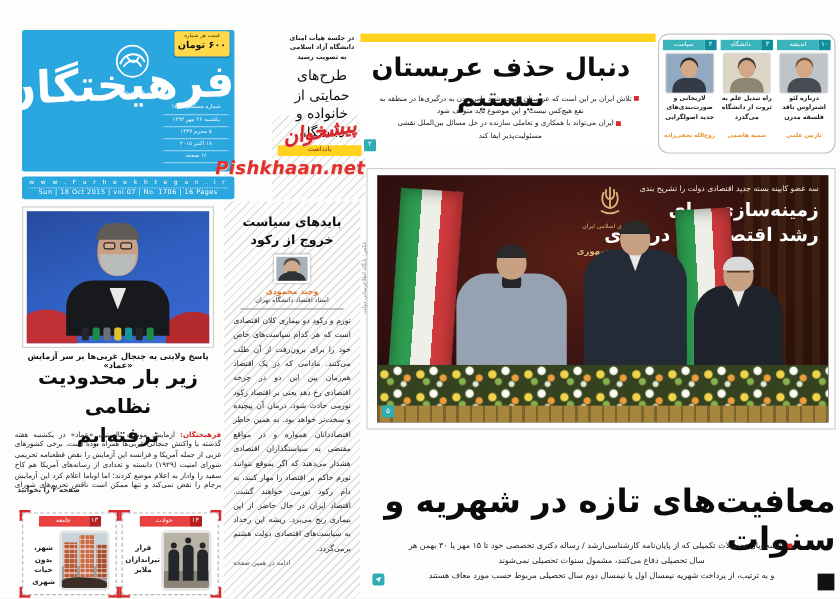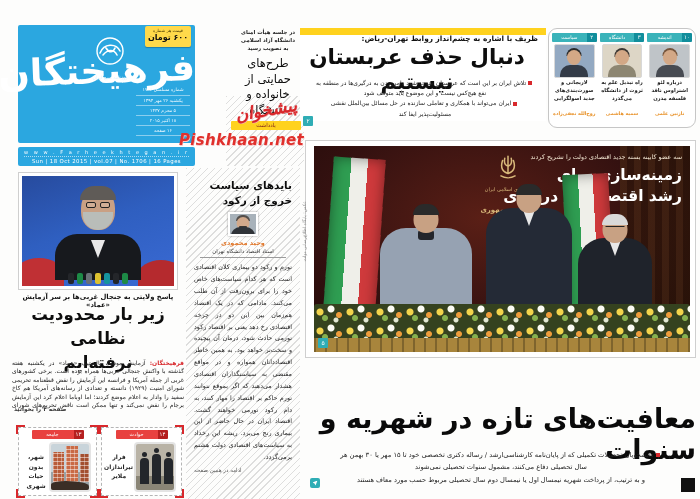--- a/index.html
+++ b/index.html
@@ -103,21 +103,21 @@
   .img-city .b2{left:15px;width:12px;height:36px;background-color:#c96a45;}
   .img-city .b3{left:29px;width:10px;height:28px;background-color:#a34f30;}
   .img-city .fg{position:absolute;left:0;right:0;bottom:0;height:9px;background:#3a2e26;border-radius:40% 60% 0 0;}
   .img-crowd{background:linear-gradient(#b9b3a6 0 70%,#8a8576 70% 100%);position:relative;}
   .img-crowd .f{position:absolute;bottom:6px;width:9px;height:26px;background:#23262b;border-radius:4px 4px 0 0;}
   .img-crowd .f::before{content:"";position:absolute;top:-6px;left:2px;width:5px;height:5px;border-radius:50%;background:#23262b;}
   .img-crowd .f1{left:4px;} .img-crowd .f2{left:16px;height:30px;} .img-crowd .f3{left:28px;}
 
   
   .opcol{position:absolute;left:186px;top:168px;width:114px;height:331px;padding:10px 8px 6px;}
-  .op-title{font-size:10.5px;font-weight:bold;color:#0d0d0d;line-height:1.4;}
+  .op-title{font-size:10.5px;font-weight:bold;color:#0d0d0d;text-align:center;line-height:1.4;}
   .op-photo{position:relative;width:30px;height:24px;margin:5px auto 3px;border:2px solid #fff;box-shadow:0 0 2px rgba(0,0,0,.4);background:#a8b2ba;overflow:hidden;}
   .op-photo .head{position:absolute;left:50%;transform:translateX(-50%);top:3px;width:13px;height:13px;border-radius:50%;background:#d2a98b;}
   .op-photo .hair{position:absolute;left:50%;transform:translateX(-50%);top:1px;width:14px;height:6px;border-radius:7px 7px 0 0;background:#55504c;}
   .op-photo .mus{position:absolute;left:50%;transform:translateX(-50%);top:12px;width:8px;height:2px;background:#3a3632;border-radius:1px;}
   .op-photo .torso{position:absolute;left:50%;transform:translateX(-50%);bottom:-3px;width:24px;height:10px;border-radius:9px 9px 0 0;background:#2f3338;}
   .op-author{font-size:6.5px;font-weight:bold;color:#e0772a;text-align:center;margin-top:1px;}
   .op-role{font-size:5.4px;color:#333;text-align:center;border-bottom:0.5px solid #9b9b9b;padding-bottom:3px;margin:1px 6px 4px;}
   .op-body{font-size:6.4px;color:#1c1c1c;text-align:justify;line-height:1.85;}
   .op-more{font-size:5.5px;color:#555;text-align:left;margin-top:3px;}
 
@@ -232,21 +232,20 @@
           <span class="torso"></span>
         </div>
       <div class="promo-title rtl">درباره لئو اشتراوس ناقد فلسفه مدرن</div>
       <div class="promo-author rtl">نازنین علمی</div>
     </div>
   </div>
 
   <div class="zarif">
     <div class="ybar"></div>
     <div class="zbody hatch"></div>
-    <div class="z-kicker rtl">ظریف با اشاره به چشم‌انداز روابط تهران-ریاض:</div>
     <div class="z-headline rtl">دنبال حذف عربستان نیستیم</div>
     <div class="z-bullets rtl">
       <div><span class="sq"></span><span>تلاش ایران بر این است که عربستان متوجه شود دامن زدن به درگیری‌ها در منطقه به نفع هیچ‌کس نیست و این موضوع باید متوقف شود</span></div>
       <div><span class="sq"></span><span>ایران می‌تواند با همکاری و تعاملی سازنده در حل مسائل بین‌الملل نقشی مسئولیت‌پذیر ایفا کند</span></div>
     </div>
     <div class="pagechip">۲</div>
   </div>
 
   <div class="azad">
     <div class="a-kicker rtl">در جلسه هیأت امنای دانشگاه آزاد اسلامی به تصویب رسید</div>
@@ -348,21 +347,21 @@
     <div class="main-photo">
       <div class="curtain"></div>
       <div class="emblem">
         <svg width="22" height="26" viewBox="0 0 20 24">
           <path d="M10 2 V18 M5 6 C2.5 13,5.5 17,10 18 M15 6 C17.5 13,14.5 17,10 18 M7 4 C6 9,8 11,10 11 M13 4 C14 9,12 11,10 11" fill="none" stroke="#d8b87a" stroke-width="1.4" stroke-linecap="round"></path>
           <path d="M3 20 Q10 24 17 20" fill="none" stroke="#d8b87a" stroke-width="1.2"></path>
         </svg>
         <div class="e-t1 rtl">جمهوری اسلامی ایران</div>
         <div class="e-t2 rtl">ریاست جمهوری</div>
       </div>
-      <div class="mp-kicker rtl">سه عضو کابینه بسته جدید اقتصادی دولت را تشریح کردند</div>
+      <div class="mp-kicker rtl">سه عضو کابینه بسته جدید اقتصادی دولت را تشریح بندی</div>
       <div class="mp-headline rtl">
         <span>زمینه‌سازی برای</span><br>
         <span>رشد اقتصادی ۴ درصدی</span>
       </div>
       <div class="flag fl"></div>
       <div class="flag fr"></div>
       <div class="person pm1">
           <span class="p-torso"></span>
           <span class="p-shirt"></span>
           <span class="p-head"></span>

